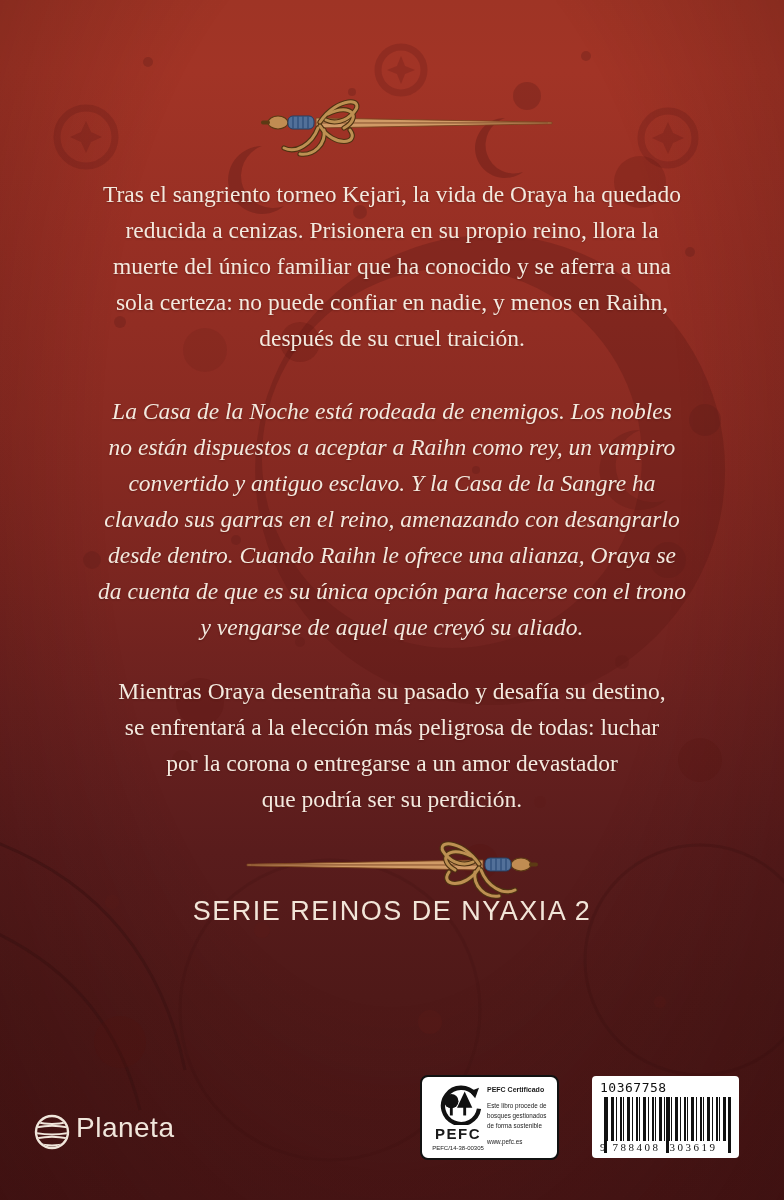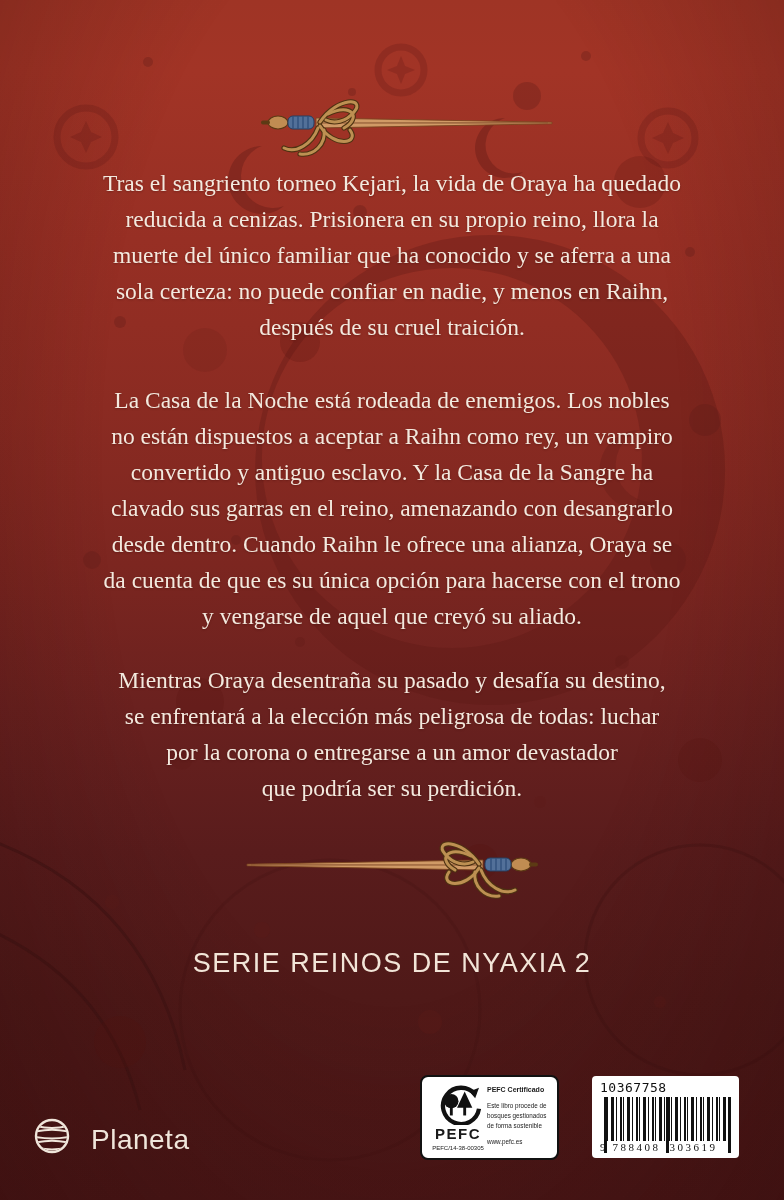--- a/index.html
+++ b/index.html
@@ -14,38 +14,38 @@
   }
   .bg-svg{position:absolute;inset:0;}
   .vignette{
     position:absolute;inset:0;pointer-events:none;
     background:radial-gradient(ellipse at 50% 38%, rgba(0,0,0,0) 52%, rgba(35,6,6,.28) 100%);
   }
   .sword{position:absolute;width:316px;height:78px;}
   .sword-top{left:240px;top:84px;}
   .sword-bottom{left:243px;top:826px;transform:scaleX(-1);}
   .body-text{
-    position:absolute;left:40px;right:40px;margin:5px;
+    position:absolute;left:40px;right:40px;margin:16px;
     text-align:center;color:#f3e9de;
     font-size:23.5px;line-height:36px;
     white-space:pre-line;
     text-shadow:0 1px 2px rgba(60,10,8,.35);
   }
   .p1{top:160px;}
-  .p2{top:377px;}
+  .p2{top:377px;font-style:italic;}
   .p3{top:657px;font-weight:normal;}
   .series{
-    position:absolute;left:0;right:0;top:948px;
+    position:absolute;left:0;right:0;top:896px;
     text-align:center;color:#f2e5d8;
     font-family:"Liberation Sans", sans-serif;
     font-size:27px;letter-spacing:1.5px;font-weight:400;
   }
   .publisher{
     position:absolute;left:32px;top:1112px;height:44px;
-    display:flex;align-items:flex-end;gap:19px;color:#f0e6db;
+    display:flex;align-items:flex-start;gap:4px;color:#f0e6db;
   }
   .publisher .pub-name{
     font-family:"Liberation Sans", sans-serif;
     font-size:28px;letter-spacing:.5px;
   }
   .pefc-box{
     position:absolute;left:420px;top:1075px;width:139px;height:85px;
     background:#fff;border:2px solid #111;border-radius:8px;
     box-sizing:border-box;display:flex;padding:6px 6px 5px 7px;
     font-family:"Liberation Sans", sans-serif;color:#1a1a1a;

